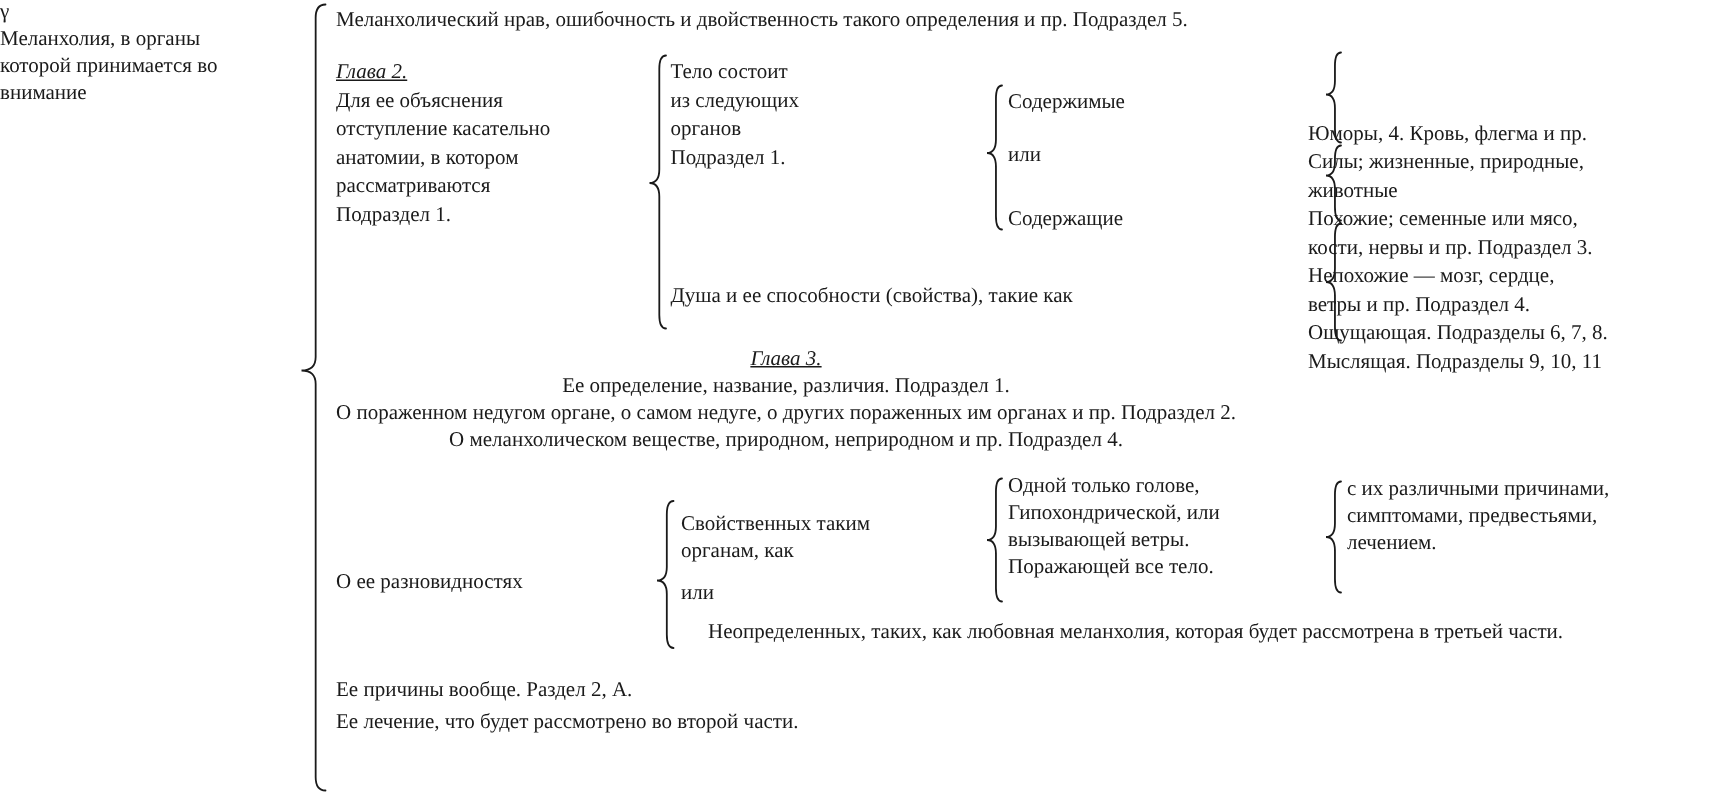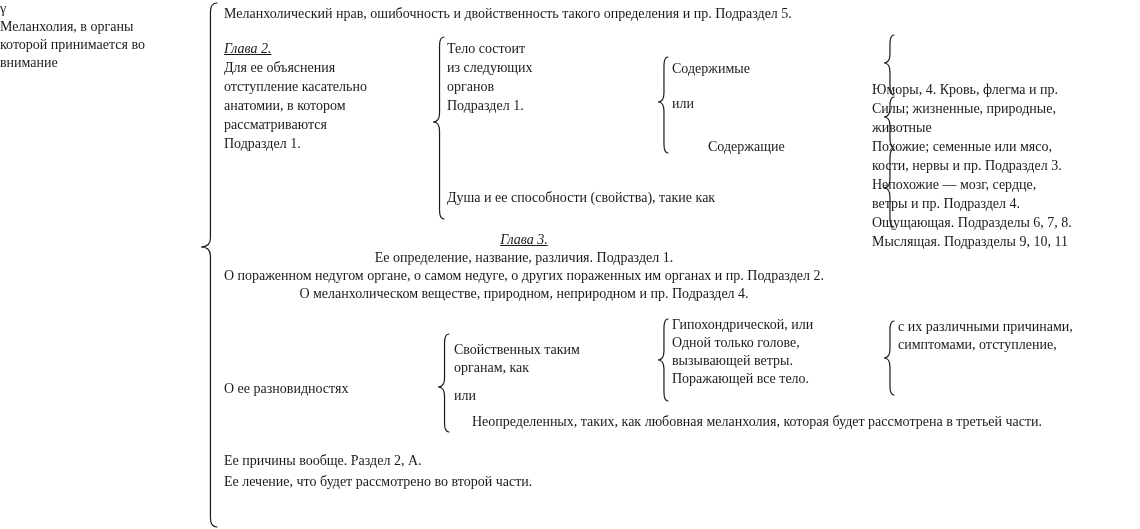--- a/index.html
+++ b/index.html
@@ -79,21 +79,21 @@
     <div class="line">Тело состоит</div>
     <div class="line">из следующих</div>
     <div class="line">органов</div>
     <div class="line ref">Подраздел  1.</div>
   </div>
 
   <div class="abs line" style="left:447px;top:189px;">Душа и ее способности (свойства), такие как</div>
 
   <div class="abs line" style="left:672px;top:60px;text-align:right;">Содержимые</div>
   <div class="abs line" style="left:672px;top:95px;">или</div>
-  <div class="abs line" style="left:672px;top:138px;margin-left:36px;">Содержащие</div>
+  <div class="abs line" style="left:672px;top:138px;">Содержащие</div>
 
   <div class="abs lh19" style="left:872px;top:36px;margin-top:44px;">
     <div class="line"><span>Юморы, 4. Кровь, флегма и пр.</span></div>
     <div class="line"><span>Силы; жизненные, природные,</span></div>
     <div class="line"><span>животные</span></div>
     <div class="line"><span>Похожие; семенные или мясо,</span></div>
     <div class="line"><span>кости, нервы и пр. </span><span class="ref">Подраздел 3.</span></div>
     <div class="line"><span>Непохожие — мозг, сердце,</span></div>
     <div class="line"><span>ветры и пр. </span><span class="ref">Подраздел 4.</span></div>
     <div class="line"><span>Ощущающая. </span><span class="ref">Подразделы 6, 7, 8.</span></div>
@@ -109,29 +109,30 @@
 
   <div class="abs line" style="left:224px;top:380px;">О ее разновидностях</div>
 
   <div class="abs lh18" style="left:454px;top:341px;">
     <div class="line">Свойственных таким</div>
     <div class="line">органам, как</div>
   </div>
   <div class="abs line" style="left:454px;top:387px;">или</div>
 
   <div class="abs lh18" style="left:672px;top:316px;">
+    <div class="line">Одной только голове,</div>
     <div class="line">Гипохондрической, или</div>
-    <div class="line">Одной только голове,</div>
     <div class="line">вызывающей ветры.</div>
     <div class="line">Поражающей все тело.</div>
   </div>
 
   <div class="abs lh18" style="left:898px;top:318px;">
     <div class="line">с их различными причинами,</div>
-    <div class="line">симптомами, отступление,</div>
+    <div class="line">симптомами, предвестьями,</div>
+    <div class="line">лечением.</div>
   </div>
 
   <div class="abs line" style="left:472px;top:413px;">Неопределенных, таких, как любовная меланхолия, которая будет рассмотрена в третьей части.</div>
 
   <div class="abs footer" style="left:224px;top:450px;">
     <div class="line"><span>Ее причины вообще. </span><span class="ref">Раздел  2, А.</span></div>
     <div class="line"><span>Ее лечение, что будет рассмотрено во второй части.</span></div>
   </div>
 
 </div>

